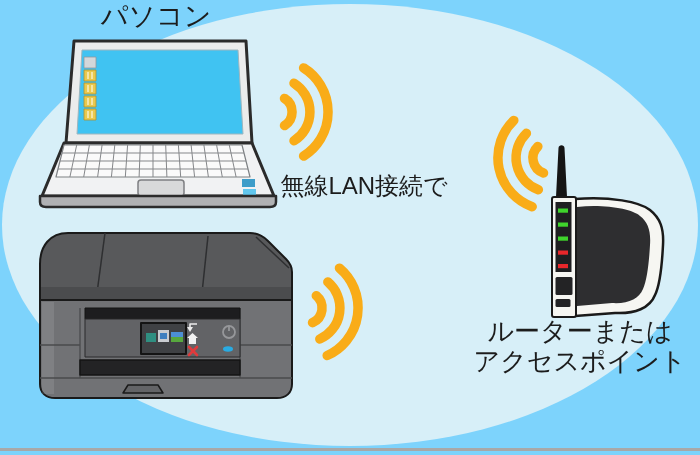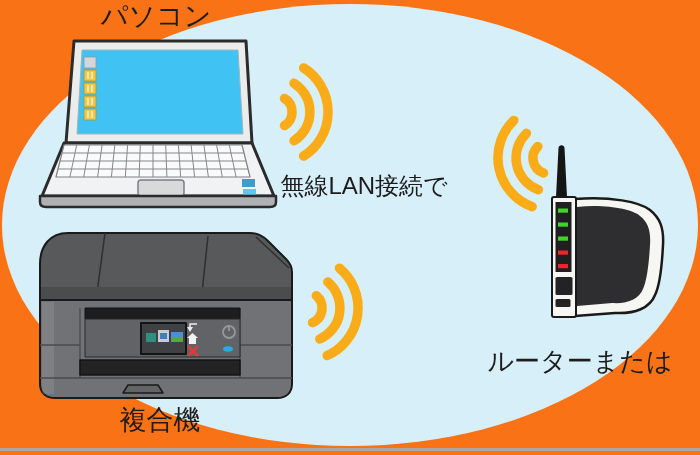--- a/index.html
+++ b/index.html
@@ -1,28 +1,28 @@
 <!DOCTYPE html>
 <html><head>
 <meta charset="utf-8">
 <style>
   html,body{margin:0;padding:0;background:#ffffff;}
   .stage{
-    position:relative;width:700px;height:455px;overflow:hidden;background:#f97316;
+    position:relative;width:700px;height:455px;overflow:hidden;background:#7dd3fc;
     font-family:"Liberation Sans","DejaVu Sans",sans-serif;
   }
   .stage svg{position:absolute;left:0;top:0;}
   .label{
     position:absolute;color:#1c1c1c;text-align:center;
     font-weight:500;line-height:1.25;white-space:nowrap;
   }
   .label-laptop {left:88px;  top:0px;   width:136px; font-size:27px;}
   .label-center {left:264px; top:169px; width:200px; font-size:24px; line-height:34px;}
   .label-printer{left:100px; top:404px; width:120px; font-size:27px;}
-  .label-router {left:460px; top:316px; width:240px; font-size:26px; line-height:30px;margin-top:30px;}
+  .label-router {left:460px; top:316px; width:240px; font-size:26px; line-height:30px;}
   .bottom-rule{position:absolute;left:0;top:448px;width:700px;height:3px;background:#a8a8a8;}
 </style>
 </head>
 <body>
 
 <div class="stage">
 
   <svg width="700" height="455" viewBox="0 0 700 455">
 
     <ellipse cx="350" cy="225" rx="348" ry="221" fill="#D7EFF8"></ellipse>
@@ -179,20 +179,20 @@
       <rect x="555.5" y="299" width="15" height="8" rx="1.5" fill="#232325"></rect>
     </g>
   </svg>
 
   <div class="label label-laptop">パソコン</div>
 
   <div class="label label-center">
     <div>無線LAN接続で</div>
   </div>
 
-  <div class="label label-printer">複合機</div>
 
   <div class="label label-router">
     <div>ルーターまたは</div>
+    <div>アクセスポイント</div>
   </div>
 
   <div class="bottom-rule"></div>
 </div>
 
 </body></html>

